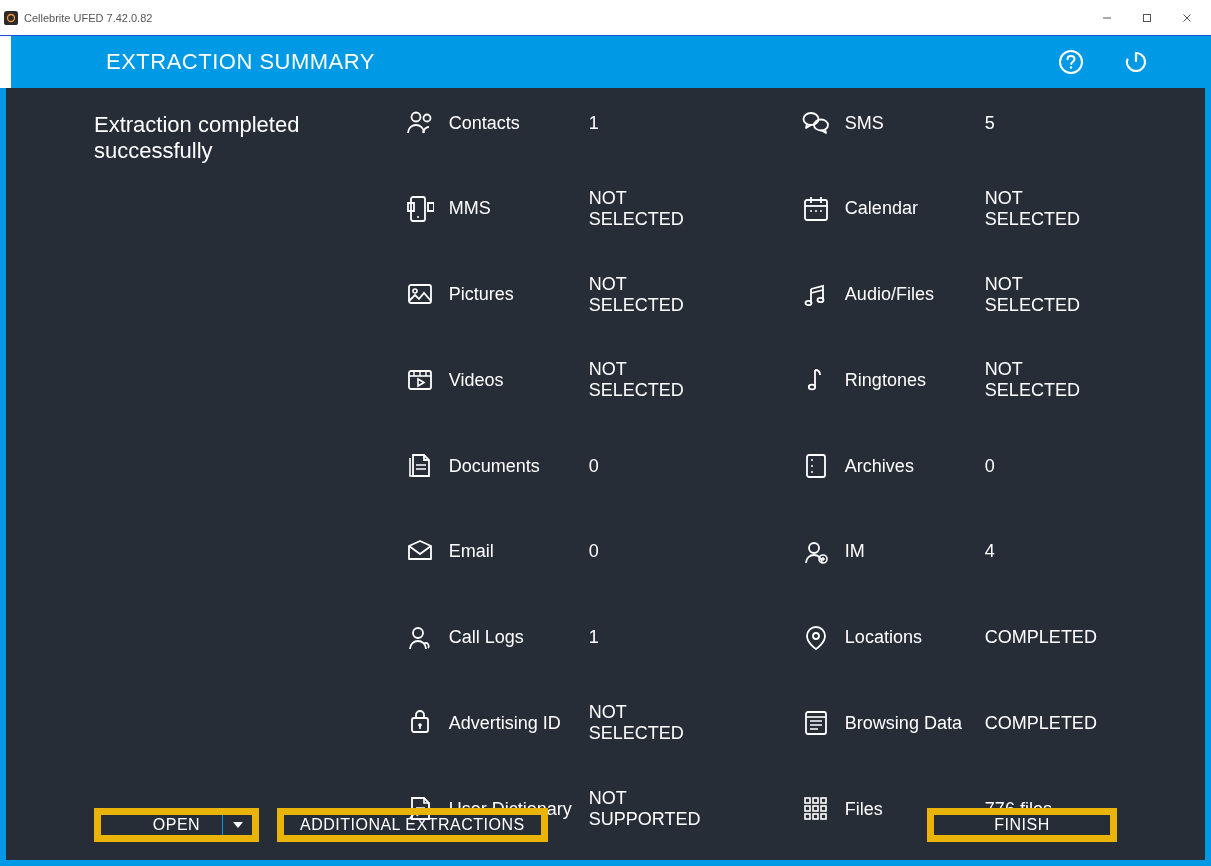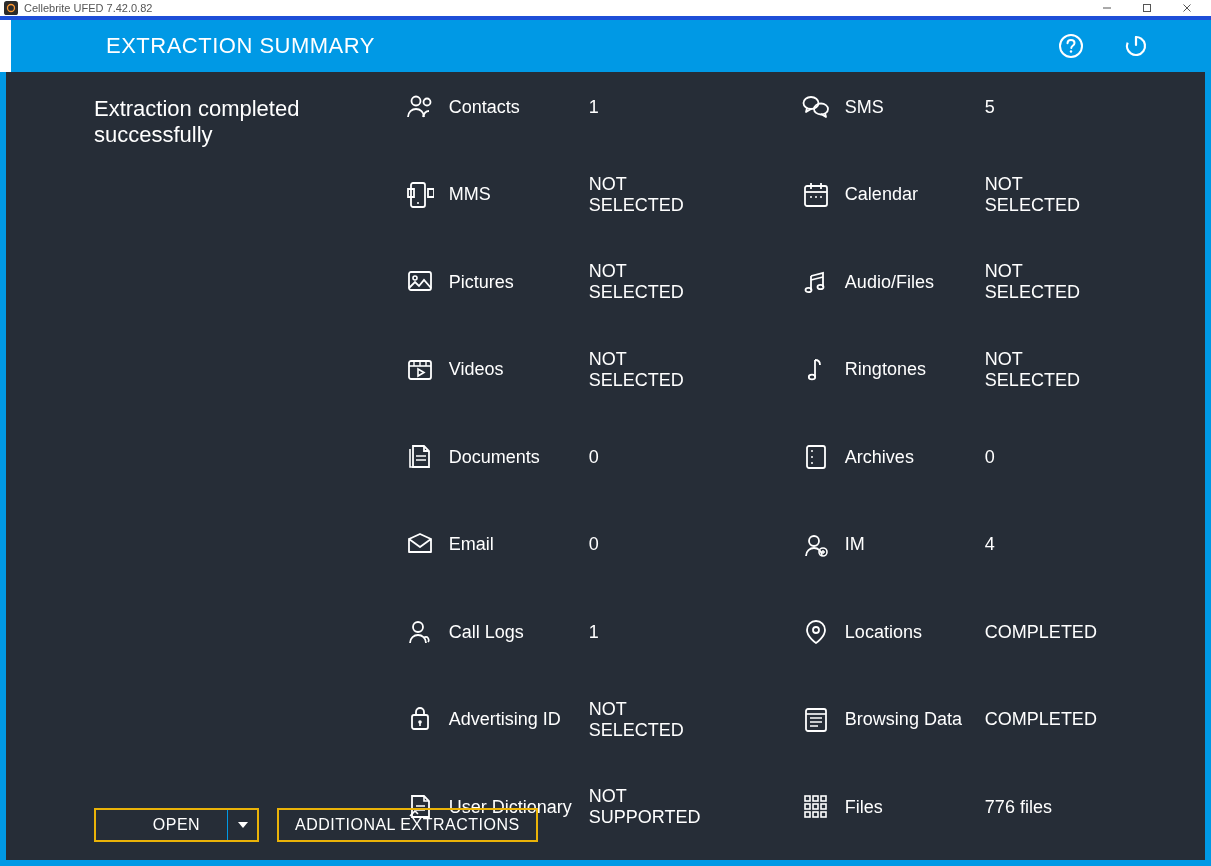--- a/index.html
+++ b/index.html
@@ -11,28 +11,28 @@
     font-family: "Segoe UI", Arial, sans-serif;
     background: #ffffff;
     width: 1211px;
     height: 866px;
     overflow: hidden;
     display: flex;
     flex-direction: column;
   }
   
   .titlebar {
-    height: 20px;
+    height: 36px;
     background: #ffffff;
     display: flex;
     align-items: center;
     padding: 0 4px;
     font-size: 11px;
     color: #555;
-    border-bottom: 4px solid #1d4ed8;
+    border-bottom: 1px solid #1d4ed8;
   }
   .titlebar .app-icon {
     width: 14px;
     height: 14px;
     margin-right: 6px;
     display: flex;
     align-items: center;
     justify-content: center;
   }
   .titlebar .title {
@@ -139,21 +139,21 @@
   .footer {
     position: absolute;
     left: 88px;
     right: 88px;
     bottom: 18px;
     display: flex;
     align-items: center;
     gap: 18px;
   }
   .btn {
-    border: 2px solid #eab308;
+    border: 7px solid #eab308;
     color: #ffffff;
     height: 34px;
     display: flex;
     align-items: center;
     justify-content: center;
     font-size: 16px;
     letter-spacing: 0.5px;
     background: transparent;
     cursor: default;
     padding: 0 18px;
@@ -410,20 +410,23 @@
       <span class="caret-box">
         <svg width="10" height="6" viewBox="0 0 10 6">
             <polygon points="0,0 10,0 5,6" fill="#fff"></polygon>
           </svg>
       </span>
     </div>
     <div class="btn additional">
       <span>ADDITIONAL EXTRACTIONS</span>
     </div>
     <div class="footer-spacer"></div>
+    <div class="btn finish">
+      <span>FINISH</span>
+    </div>
   </div>
 </div>
 
 <svg width="0" height="0" style="position:absolute">
   <defs>
     <g id="ic-contacts">
         <circle cx="10" cy="8" r="4.5" fill="none" stroke="currentColor" stroke-width="1.8"></circle>
         <path d="M2 24c0-5 4-8 8-8s8 3 8 8" fill="none" stroke="currentColor" stroke-width="1.8"></path>
         <circle cx="21" cy="9" r="3.5" fill="none" stroke="currentColor" stroke-width="1.8"></circle>
         <path d="M17 24c1-4 3.5-6 6-6" fill="none" stroke="currentColor" stroke-width="1.8"></path>

